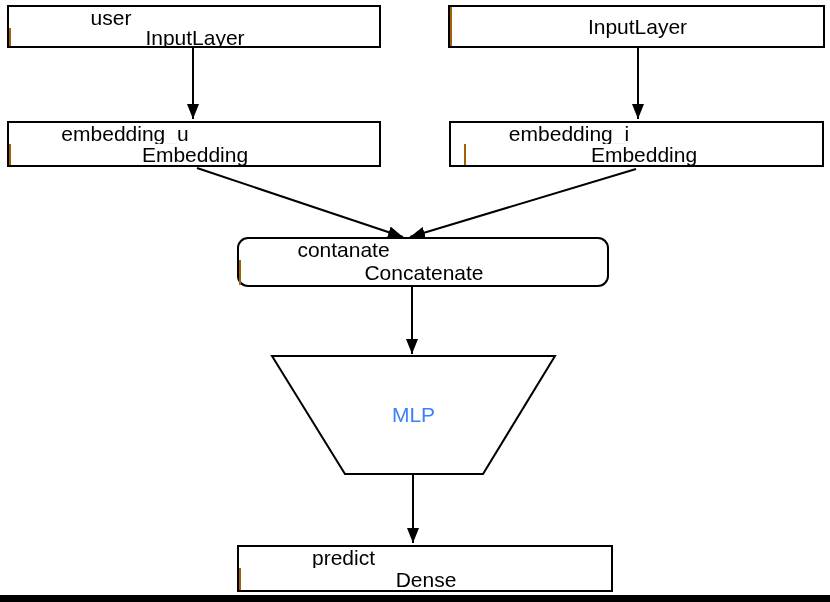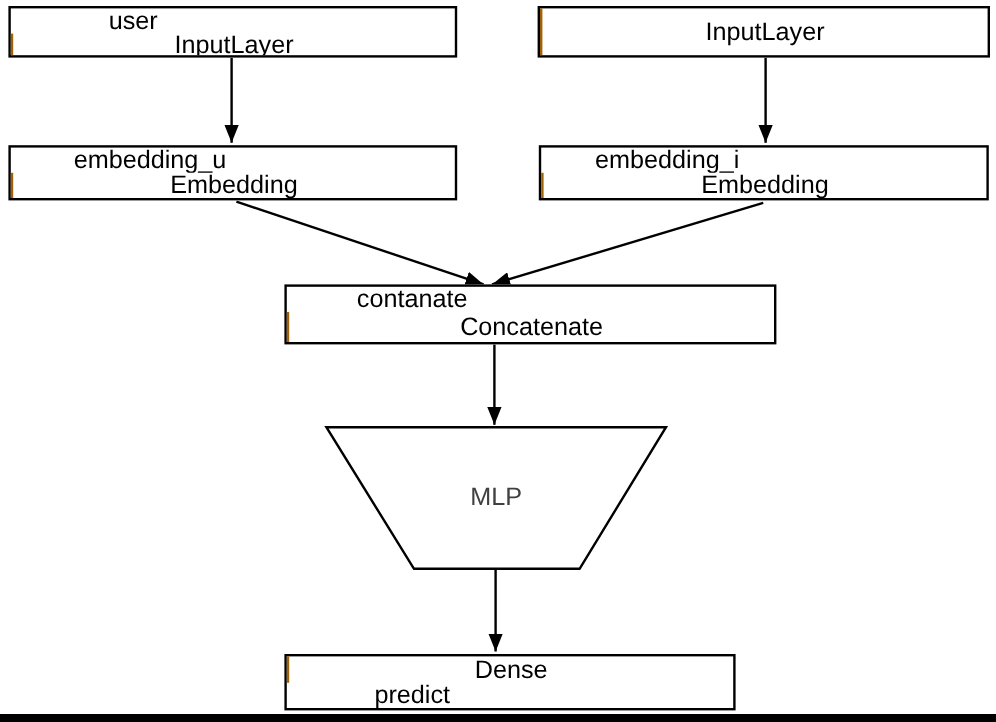--- a/index.html
+++ b/index.html
@@ -59,21 +59,21 @@
   .mlp-label {
     position: absolute;
     left: 272px;
     top: 356px;
     width: 283px;
     height: 118px;
     display: flex;
     align-items: center;
     justify-content: center;
     font-size: 21px;
-    color: #404040;
+    color: #3b82f6;
   }
   .bottom-bar {
     position: absolute;
     left: 0;
     top: 595px;
     width: 830px;
     height: 7px;
     background: #000000;
   }
 </style>
@@ -104,32 +104,32 @@
 
   <div class="node" style="left:448px; top:5px; width:377px; height:43px;">
     <div class="cell type">InputLayer</div>
   </div>
 
   <div class="node" style="left:7px; top:121px; width:374px; height:46px;">
     <div class="cell name" style="width:232px;">embedding_u</div>
     <div class="cell type">Embedding</div>
   </div>
 
-  <div class="node" style="left:449px; top:121px; width:375px; height:46px;">
+  <div class="node" style="left:449px; top:121px; width:375px; height:46px;padding-left:13px;">
     <div class="cell name" style="width:210px;">embedding_i</div>
     <div class="cell type">Embedding</div>
   </div>
 
-  <div class="node" style="left:237px; top:237px; width:410px; height:50px;">
+  <div class="node" style="left:237px; top:237px; width:372px; height:50px;border-radius:11px;">
     <div class="cell name" style="width:209px;">contanate</div>
     <div class="cell type">Concatenate</div>
   </div>
 
   <div class="mlp-label">MLP</div>
 
   <div class="node" style="left:237px; top:545px; width:376px; height:47px;">
+    <div class="cell name" style="width:209px;">predict</div>
     <div class="cell type">Dense</div>
-    <div class="cell name" style="width:209px;">predict</div>
   </div>
 
   <div class="bottom-bar"></div>
 
 </div>
 
 </body></html>

